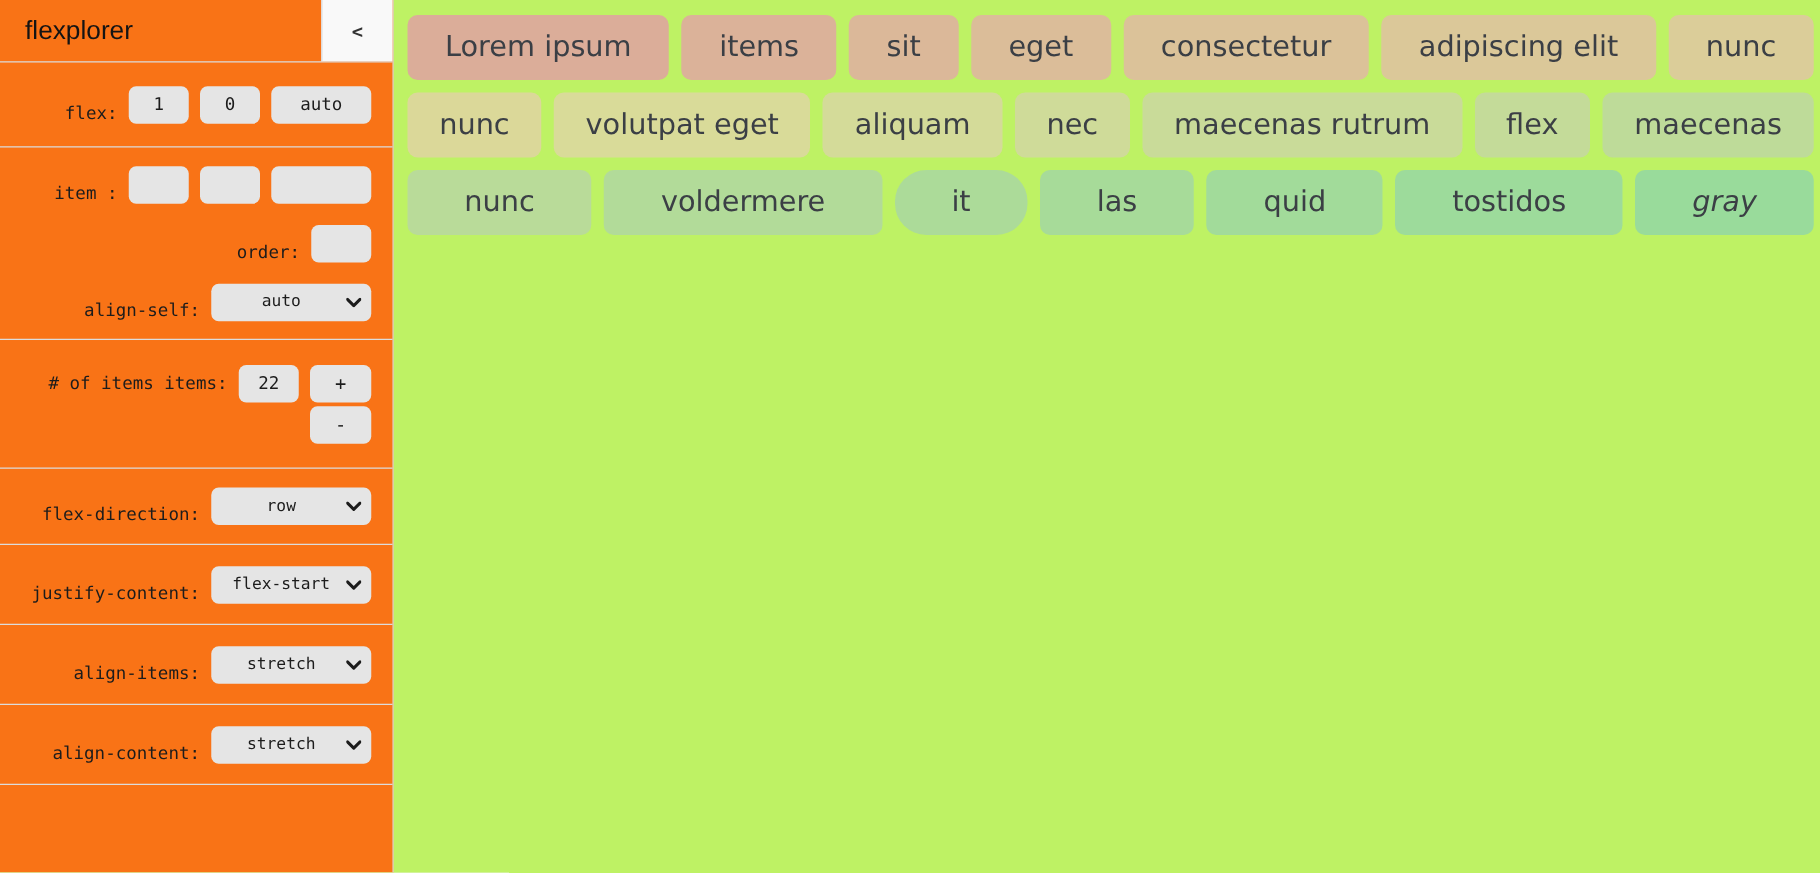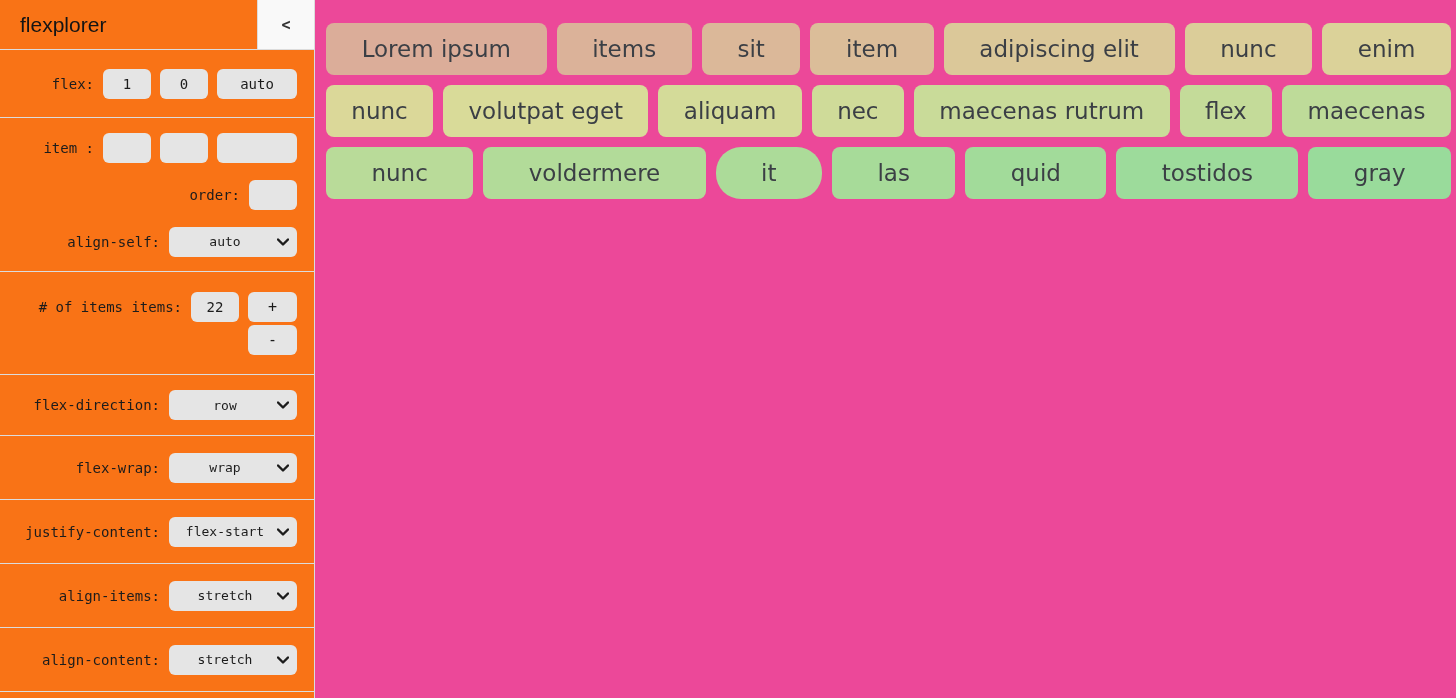--- a/index.html
+++ b/index.html
@@ -57,21 +57,21 @@
     gap: 17px;
   }
   .sec-flex   { height: 68px;  }
   .sec-item   { height: 154px; }
   .sec-count  { height: 103px; }
   .sec-single { height: 64px;  }
   .sec-dir    { height: 61px;  }
 
   .control-row {
     display: flex;
-    align-items: center;
+    align-items: flex-end;
     justify-content: flex-end;
     gap: 9px;
     padding-right: 17px;
   }
   .control-row .lbl {
     font-family: "DejaVu Sans Mono", monospace;
     font-size: 14px;
     color: #1c1c1c;
     white-space: pre;
   }
@@ -125,22 +125,22 @@
     font-family: "DejaVu Sans Mono", monospace;
     font-size: 15px;
     color: #1c1c1c;
     cursor: pointer;
   }
 
   
   .main {
     flex: 1;
     height: 100%;
-    background: #ec4899;
-    padding: 18px 0 5px 6px;
+    background: #bef264;
+    padding: 7px 0 5px 6px;
     overflow: hidden;
   }
   .flex-row {
     display: flex;
     width: 100%;
   }
   .flex-item {
     flex: 1 0 auto;
     margin: 5px;
     height: 52px;
@@ -212,31 +212,20 @@
       <span class="lbl">flex-direction:</span>
       <div class="select">
         <span class="val">row</span>
         <svg width="12" height="8" viewBox="0 0 12 8">
             <polyline points="1,1.5 6,6.5 11,1.5" fill="none" stroke="#1c1c1c" stroke-width="2.4" stroke-linecap="round" stroke-linejoin="round"></polyline>
           </svg>
       </div>
     </div>
   </div>
 
-  <div class="section sec-single">
-    <div class="control-row">
-      <span class="lbl">flex-wrap:</span>
-      <div class="select">
-        <span class="val">wrap</span>
-        <svg width="12" height="8" viewBox="0 0 12 8">
-            <polyline points="1,1.5 6,6.5 11,1.5" fill="none" stroke="#1c1c1c" stroke-width="2.4" stroke-linecap="round" stroke-linejoin="round"></polyline>
-          </svg>
-      </div>
-    </div>
-  </div>
 
   <div class="section sec-single">
     <div class="control-row">
       <span class="lbl">justify-content:</span>
       <div class="select">
         <span class="val">flex-start</span>
         <svg width="12" height="8" viewBox="0 0 12 8">
             <polyline points="1,1.5 6,6.5 11,1.5" fill="none" stroke="#1c1c1c" stroke-width="2.4" stroke-linecap="round" stroke-linejoin="round"></polyline>
           </svg>
       </div>
@@ -267,36 +256,36 @@
     </div>
   </div>
 
 </div>
 
 <div class="main">
     <div class="flex-row">
       <div class="flex-item" style="background-color: rgb(219, 173, 153); color: rgb(59, 63, 69);">Lorem ipsum</div>
       <div class="flex-item" style="background-color: rgb(219, 178, 153); color: rgb(59, 63, 69);">items</div>
       <div class="flex-item" style="background-color: rgb(219, 184, 153); color: rgb(59, 63, 69);">sit</div>
-      <div class="flex-item" style="background-color: rgb(219, 189, 153); color: rgb(59, 63, 69);">item</div>
+      <div class="flex-item" style="background-color: rgb(219, 189, 153); color: rgb(59, 63, 69);">eget</div>
+      <div class="flex-item" style="background-color: rgb(219, 194, 153); color: rgb(59, 63, 69);">consectetur</div>
       <div class="flex-item" style="background-color: rgb(219, 200, 153); color: rgb(59, 63, 69);">adipiscing elit</div>
       <div class="flex-item" style="background-color: rgb(219, 205, 153); color: rgb(59, 63, 69);">nunc</div>
-      <div class="flex-item" style="background-color: rgb(219, 210, 153); color: rgb(59, 63, 69);">enim</div>
     </div>
     <div class="flex-row">
       <div class="flex-item" style="background-color: rgb(219, 216, 153); color: rgb(59, 63, 69);">nunc</div>
       <div class="flex-item" style="background-color: rgb(217, 219, 153); color: rgb(59, 63, 69);">volutpat eget</div>
       <div class="flex-item" style="background-color: rgb(212, 219, 153); color: rgb(59, 63, 69); text-align: center;">aliquam</div>
       <div class="flex-item" style="background-color: rgb(207, 219, 153); color: rgb(59, 63, 69);">nec</div>
       <div class="flex-item" style="background-color: rgb(201, 219, 153); color: rgb(59, 63, 69);">maecenas rutrum</div>
       <div class="flex-item" style="background-color: rgb(196, 219, 153); color: rgb(59, 63, 69);">flex</div>
       <div class="flex-item" style="background-color: rgb(190, 219, 153); color: rgb(59, 63, 69);">maecenas</div>
     </div>
     <div class="flex-row">
       <div class="flex-item" style="background-color: rgb(185, 219, 153); color: rgb(59, 63, 69);">nunc</div>
       <div class="flex-item" style="background-color: rgb(178, 219, 153); color: rgb(59, 63, 69);">voldermere</div>
       <div class="flex-item" style="background-color: rgb(172, 219, 153); color: rgb(59, 63, 69); border-radius: 25px;">it</div>
       <div class="flex-item" style="background-color: rgb(167, 219, 153); color: rgb(59, 63, 69);">las</div>
       <div class="flex-item" style="background-color: rgb(162, 219, 154); color: rgb(59, 63, 69);">quid</div>
       <div class="flex-item" style="background-color: rgb(157, 219, 155); color: rgb(59, 63, 69);">tostidos</div>
-      <div class="flex-item" style="background-color: rgb(153, 219, 155); color: rgb(59, 63, 69);">gray</div>
+      <div class="flex-item" style="background-color: rgb(153, 219, 155); color: rgb(59, 63, 69); font-style: italic;">gray</div>
     </div>
   </div>
 
 </body></html>

